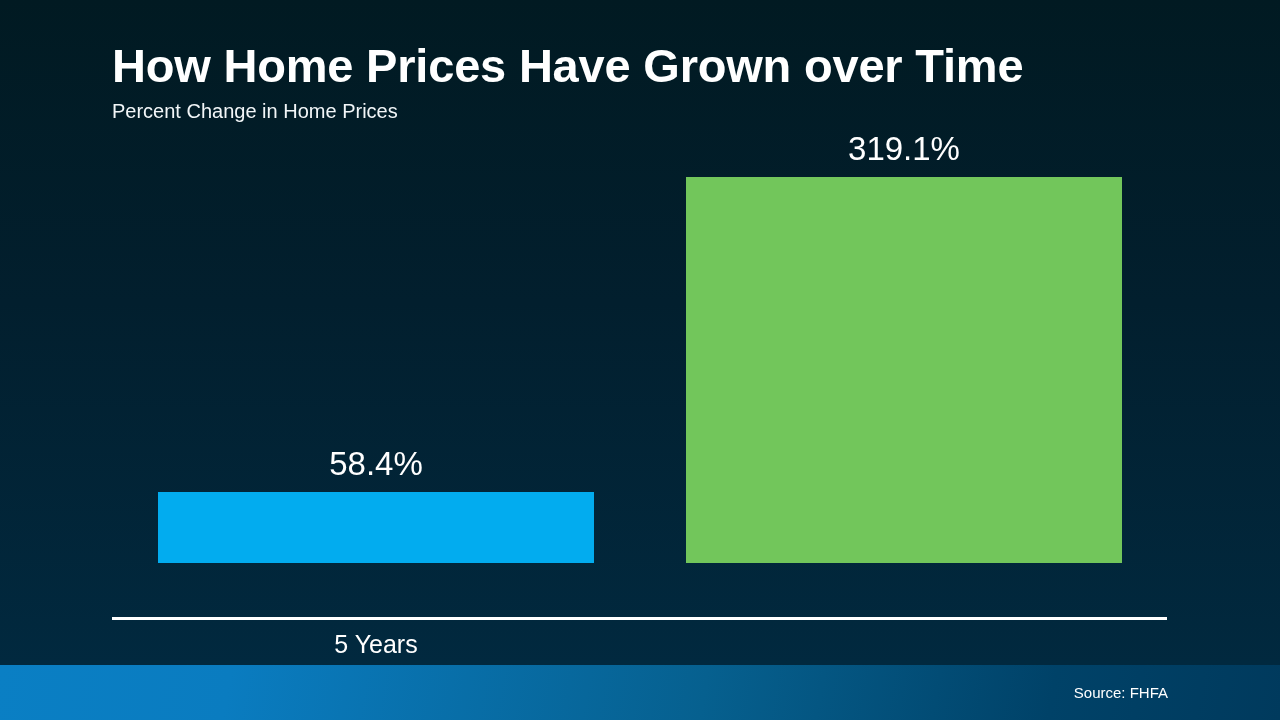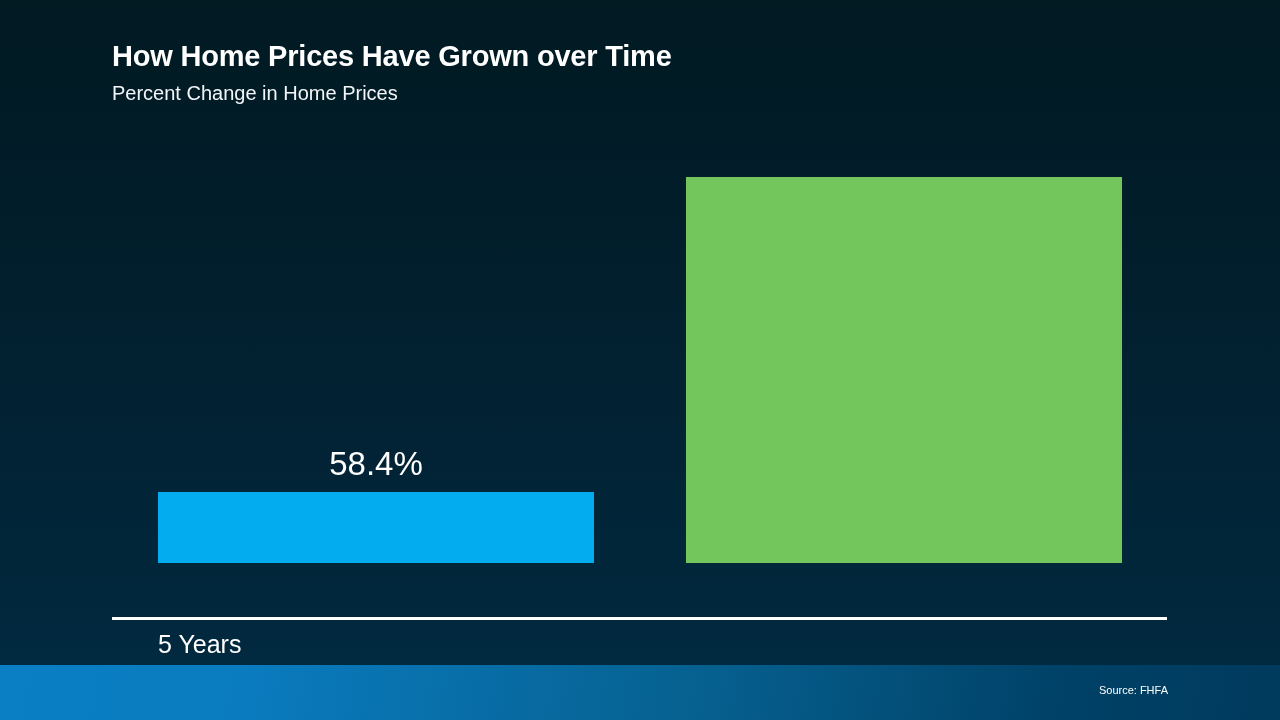--- a/index.html
+++ b/index.html
@@ -24,21 +24,21 @@
   }
 
   
   #header {
     position: absolute;
     left: 112px;
     top: 42px;
     width: 1060px;
   }
   #chart-title {
-    font-size: 29px;
+    font-size: 47px;
     font-weight: bold;
     line-height: 1.0;
     color: #ffffff;
     letter-spacing: -0.2px;
     white-space: nowrap;
   }
   #chart-subtitle {
     margin-top: 12px;
     font-size: 20px;
     font-weight: normal;
@@ -87,20 +87,21 @@
     left: 112px;
     top: 617px;
     width: 1055px;
     height: 3px;
     background: #ffffff;
   }
 
   .category-label {
     position: absolute;
     top: 632px;
+    text-align: center;
     font-size: 25px;
     line-height: 1;
     color: #ffffff;
     white-space: nowrap;
   }
   #category-label-5-years  { left: 158px; width: 436px; }
   #category-label-30-years { left: 686px; width: 436px; }
 
   
   #footer {
@@ -108,21 +109,21 @@
     left: 0;
     top: 665px;
     width: 1280px;
     height: 55px;
     background: linear-gradient(100deg, #0a7fc4 0%, #0a7cc0 18%, #06608f 55%, #004268 82%, #003a5d 100%);
   }
   #source-text {
     position: absolute;
     right: 112px;
     top: 20px;
-    font-size: 11px;
+    font-size: 15px;
     line-height: 1;
     color: #ffffff;
     white-space: nowrap;
   }
 </style>
 </head>
 <body>
 
 <div id="slide">
 
@@ -132,20 +133,21 @@
   </div>
 
   <div id="plot">
 
     <div class="bar" id="bar-5-years" style="height: 84px; border-radius: 27px;">
       <div class="bar-value" style="bottom: 83px; color: rgb(255, 255, 255);">58.4%</div>
       <div class="bar-rect" style="height: 71px; background: rgb(2, 172, 239);"></div>
     </div>
 
     <div class="bar" id="bar-30-years" style="height: 386px;">
+      <div class="bar-value" style="bottom: 398px; color: rgb(255, 255, 255);">319.1%</div>
       <div class="bar-rect" style="height: 386px; background: rgb(114, 198, 91);"></div>
     </div>
 
     <div id="axis-line" style="background: rgb(255, 255, 255);"></div>
 
     <div class="category-label" id="category-label-5-years">5 Years</div>
 
   </div>
 
   <div id="footer">

